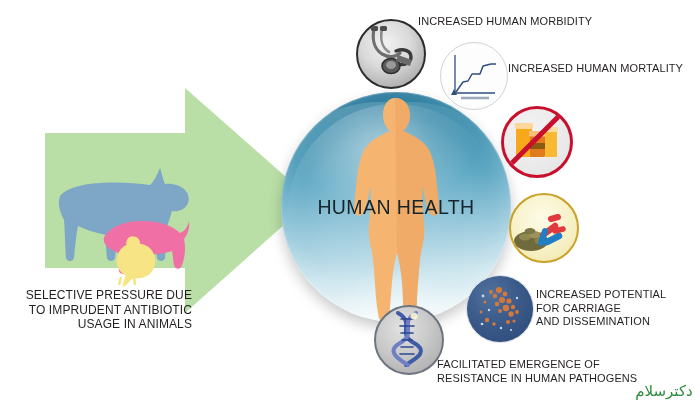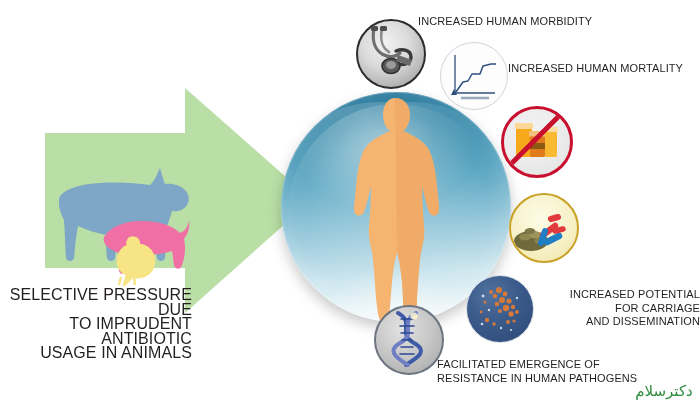--- a/index.html
+++ b/index.html
@@ -85,21 +85,21 @@
       C12,34 4,30 6,22 Z"></path>
   </svg>
 
   <svg class="animal" style="left:108px;top:236px;" width="56px" height="50" viewBox="0 0 56 50">
     <path fill="#f7e585" d="M20,10 C18,4 22,0 27,2 C30,3 31,6 31,9
       C37,9 43,13 45,19 C47,25 46,32 42,36 C38,40 31,42 24,41
       C20,45 18,48 16,49 C17,45 18,42 19,39 C13,36 9,30 10,23
       C11,16 15,11 20,10 Z M13,41 L11,49 M26,41 L27,49" stroke="#f7e585" stroke-width="2.5"></path>
   </svg>
 
-  <div class="lbl" style="left:6px;top:288px;width:186px;text-align:right;font-size:16px;line-height:14.5px;">SELECTIVE PRESSURE DUE
+  <div class="lbl" style="left:6px;top:288px;width:186px;text-align:right;font-size:12px;line-height:14.5px;">SELECTIVE PRESSURE DUE
 TO IMPRUDENT ANTIBIOTIC
 USAGE IN ANIMALS</div>
 
   <div id="sphere">
     <div class="inner-arc"></div>
     <div class="sheen"></div>
     <svg id="figure" viewBox="0 0 132 228">
       <path fill="#f5b571" d="M66,4 C75,4 81,11 81,21 C81,28 78,34 74,37
         C84,41 95,47 100,56 C105,66 107,80 108,93 C109,102 110,110 110,116
         C110,122 103,124 100,118 C97,110 95,100 93,92
@@ -114,20 +114,21 @@
         C25,110 26,102 27,93 C28,80 30,66 35,56
         C40,47 51,41 61,37 C57,34 54,28 54,21 C54,11 59,4 66,4 Z"></path>
       <path fill="#e8a05c" opacity=".45" d="M68,158 C70,166 72,176 73,188
         C74,200 74,214 75,223 C76,228 84,228 86,224
         C87,220 88,214 88,204 C89,190 90,172 92,158
         C94,150 96,142 95,132 C94,120 93,106 93,92
         C95,100 97,110 100,118 C103,124 110,122 110,116
         C110,110 109,102 108,93 C107,80 105,66 100,56
         C95,47 84,41 74,37 C78,34 81,28 81,21 C81,11 75,4 66,4 Z"></path>
     </svg>
+    <div id="health-text">HUMAN HEALTH</div>
     <div class="rim"></div>
   </div>
 
   <div class="ico" id="ico-morbidity">
     <svg width="62" height="62" viewBox="0 0 62 62">
       <path d="M16,8 C14,18 16,28 24,33 C31,37 38,36 42,32" stroke="#6e6e6e" stroke-width="3.2" fill="none" stroke-linecap="round"></path>
       <path d="M24,8 C22,18 24,27 31,31" stroke="#8c8c8c" stroke-width="2.6" fill="none" stroke-linecap="round"></path>
       <rect x="13" y="5" width="7" height="5" rx="1.6" fill="#4d4d4d"></rect>
       <rect x="22" y="5" width="7" height="5" rx="1.6" fill="#4d4d4d"></rect>
       <path d="M38,30 C46,27 53,30 53,36 C53,42 46,45 40,43" stroke="#3a3a3a" stroke-width="3.4" fill="none" stroke-linecap="round"></path>
@@ -203,21 +204,21 @@
       <g fill="#cdd9e8">
         <circle cx="16" cy="20" r="1.4"></circle>
           <circle cx="22" cy="34" r="1.2"></circle>
         <circle cx="15" cy="48" r="1.3"></circle>
           <circle cx="34" cy="52" r="1.2"></circle>
         <circle cx="50" cy="22" r="1.2"></circle>
           <circle cx="44" cy="54" r="1.1"></circle>
       </g>
     </svg>
   </div>
-  <div class="lbl" style="left:536px;top:288px;width:164px;text-align:right;">INCREASED POTENTIAL
+  <div class="lbl" style="left:536px;top:288px;width:164px;">INCREASED POTENTIAL
 FOR CARRIAGE
 AND DISSEMINATION</div>
 
   <div class="ico" id="ico-dna">
     <svg width="62" height="62" viewBox="0 0 62 62">
       <g stroke-linecap="round" fill="none">
         <path d="M22,6 C40,16 20,26 38,36 C56,46 34,54 30,58" stroke="#3f5aa6" stroke-width="4"></path>
         <path d="M40,6 C22,16 42,26 24,36 C8,45 26,54 32,58" stroke="#6f7fc4" stroke-width="4"></path>
         <g stroke="#2d4890" stroke-width="1.6">
           <line x1="25" y1="12" x2="37" y2="12"></line>

